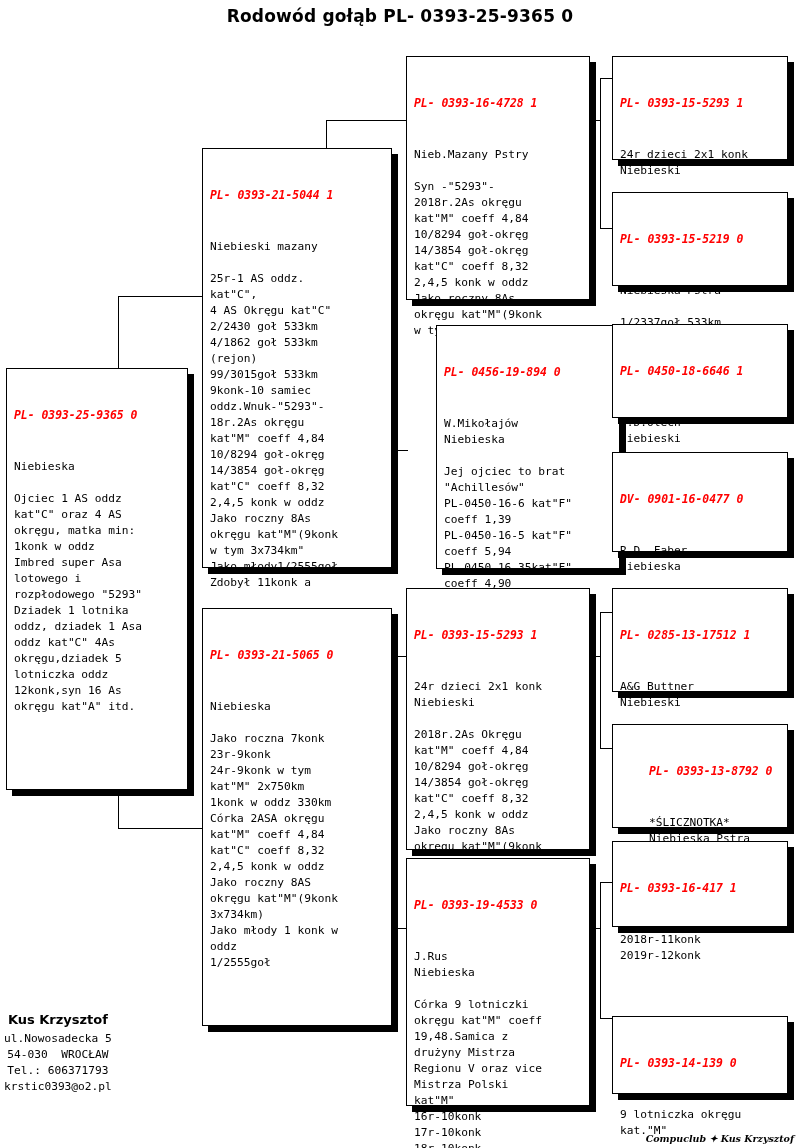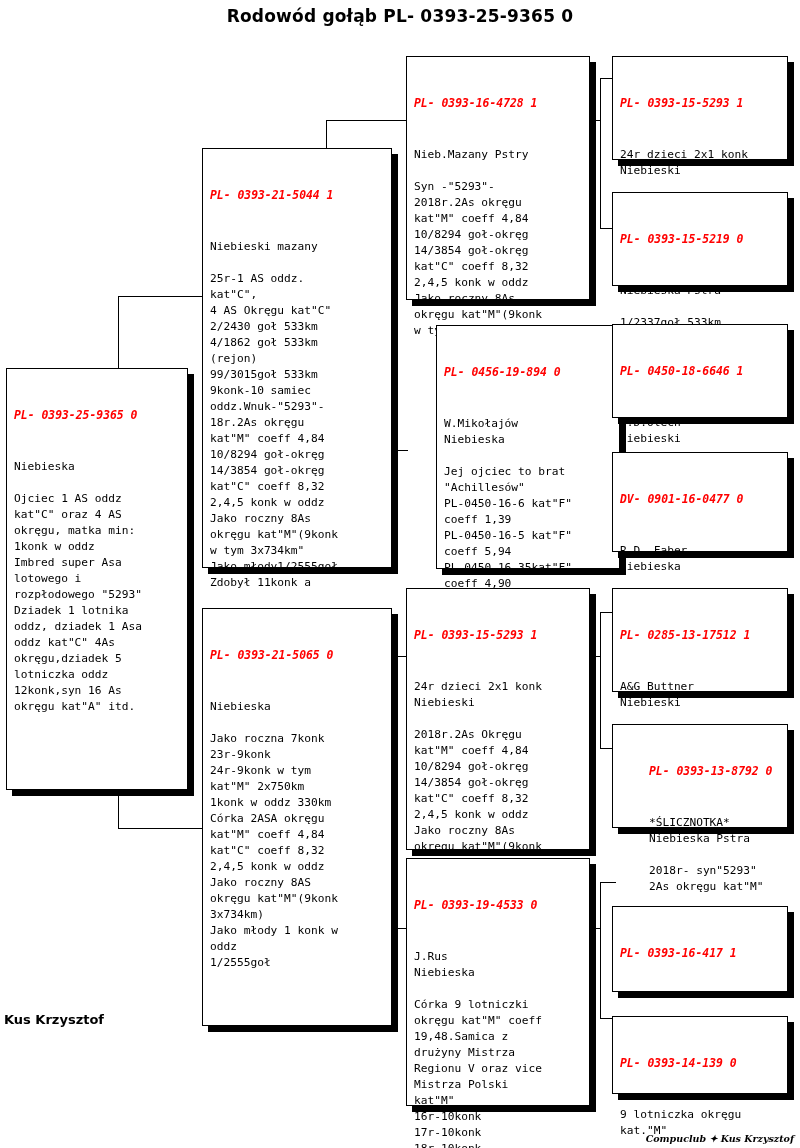--- a/index.html
+++ b/index.html
@@ -302,27 +302,33 @@
 
 <div class="card" style="left:612px; top:724px; width:176px; height:104px;padding-left:36px;">
   <span class="ring">PL- 0393-13-8792 0</span>
   <span class="body">*ŚLICZNOTKA*
 Niebieska Pstra
 
 2018r- syn"5293"
 2As okręgu kat"M"</span>
 </div>
 
-<div class="card" style="left:612px; top:906px; width:176px; height:86px;">
+<div class="card" style="left:612px; top:841px; width:176px; height:86px;">
   <span class="ring">PL- 0393-16-417 1</span>
+  <span class="body">2018r-11konk
+2019r-12konk</span>
 </div>
 
 <div class="card" style="left:612px; top:1016px; width:176px; height:78px;">
   <span class="ring">PL- 0393-14-139 0</span>
   <span class="body">9 lotniczka okręgu
 kat."M"</span>
 </div>
 
 <div id="owner-block">
   <div id="owner-name">Kus Krzysztof</div>
+  <div id="owner-lines">ul.Nowosadecka 5
+54-030  WROCŁAW
+Tel.: 606371793
+krstic0393@o2.pl</div>
 </div>
 
 <div id="footer">Compuclub ✦ Kus Krzysztof</div>
 
 </body></html>

